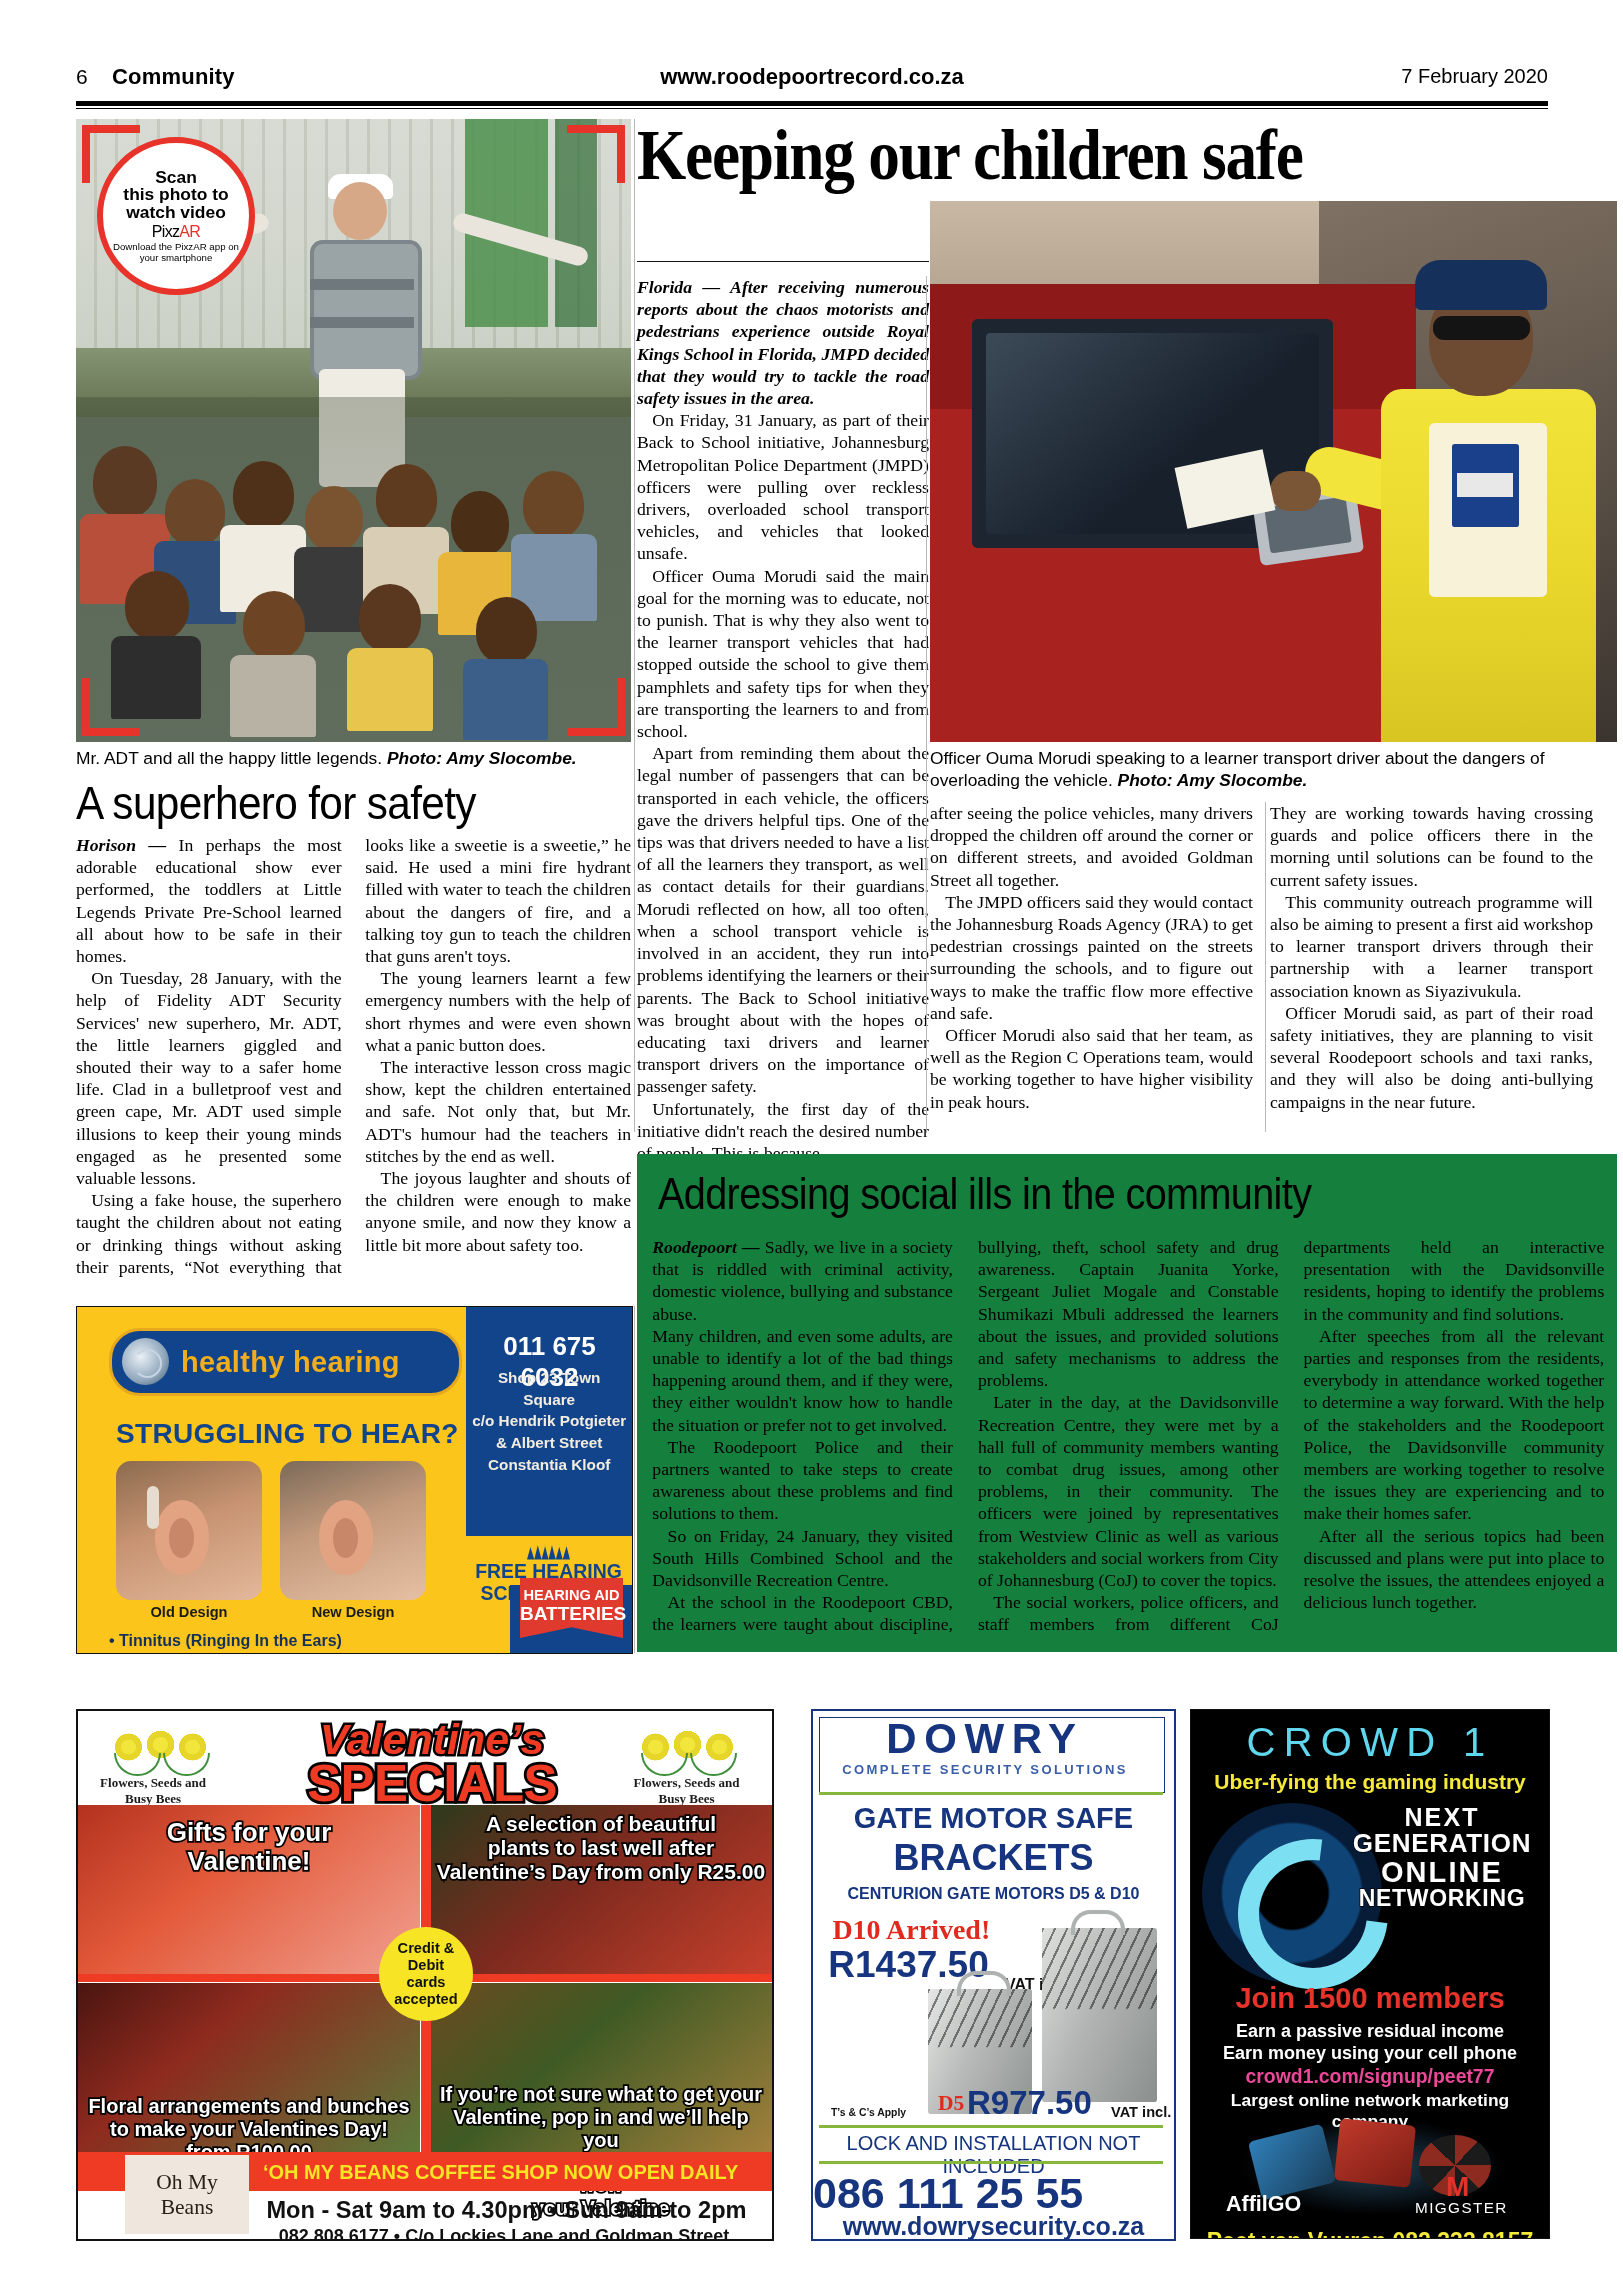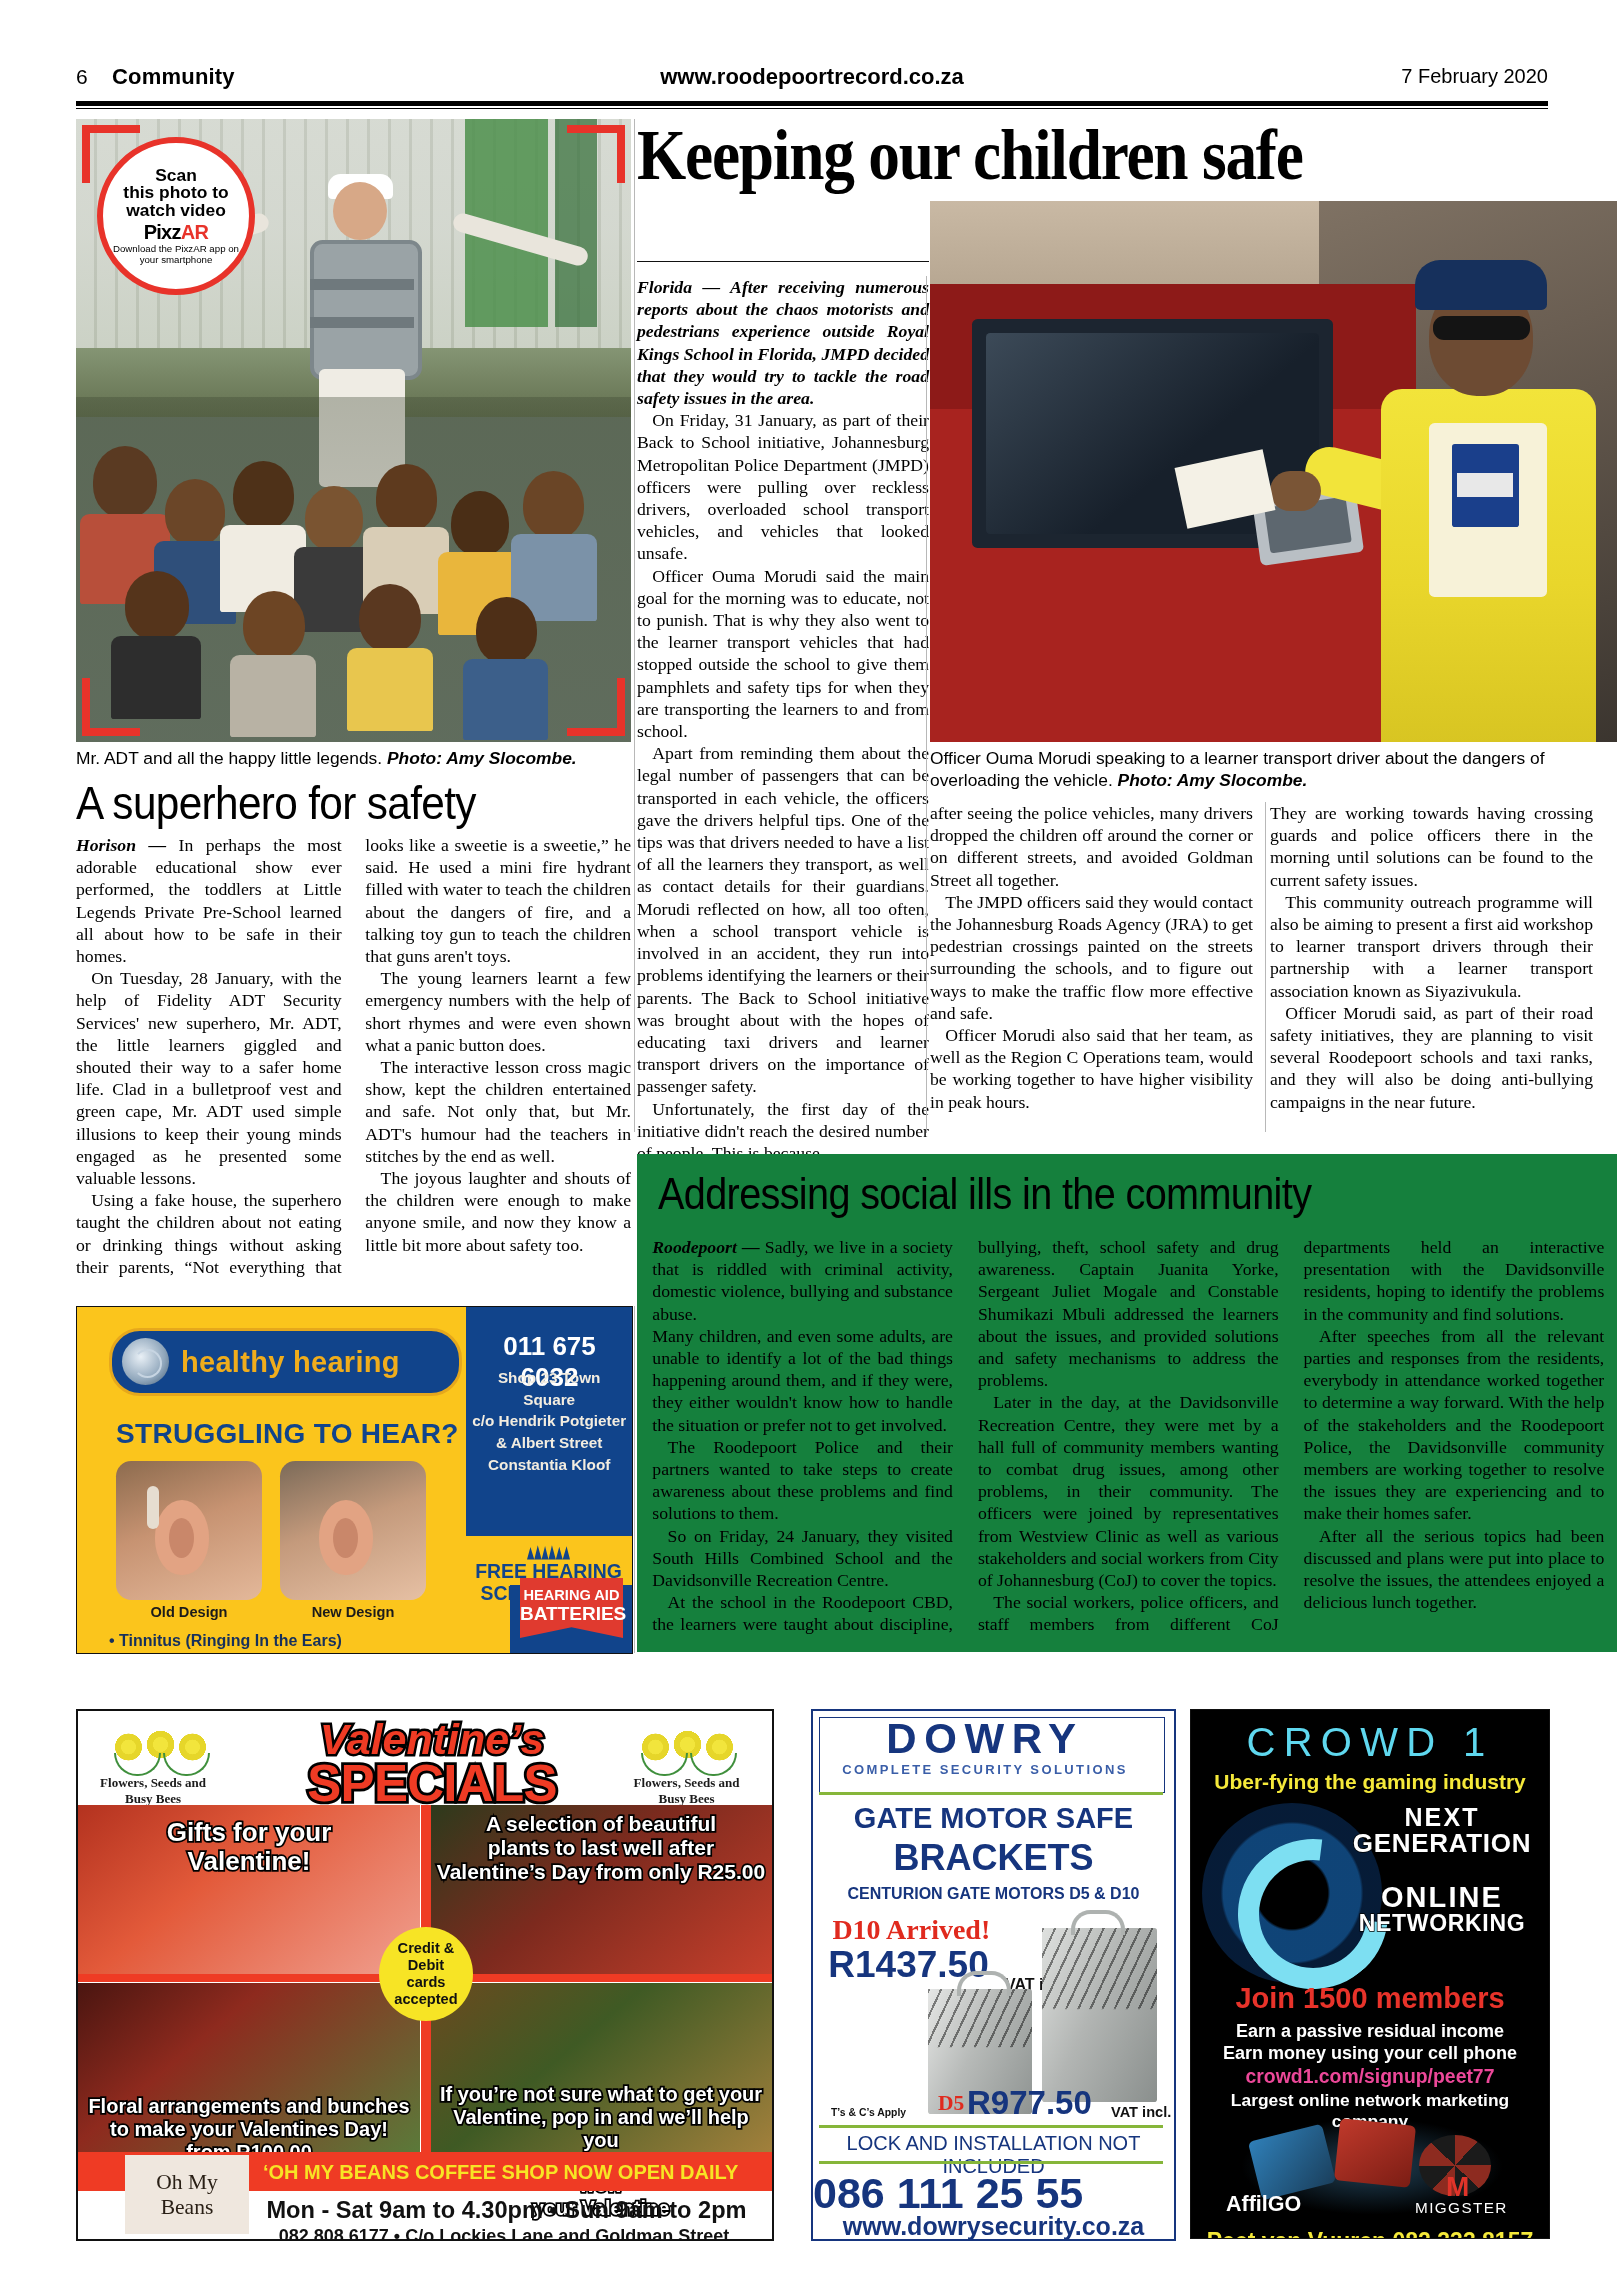--- a/index.html
+++ b/index.html
@@ -40,21 +40,21 @@
   .corner{position:absolute;border-color:#e8332a;border-style:solid;}
   .c-tl{left:5.6px;top:5.6px;width:50px;height:50px;border-width:8.3px 0 0 8.3px;}
   .c-tr{right:5.6px;top:5.6px;width:50px;height:50px;border-width:8.3px 8.3px 0 0;}
   .c-bl{left:5.6px;bottom:5.6px;width:50px;height:50px;border-width:0 0 8.3px 8.3px;}
   .c-br{right:5.6px;bottom:5.6px;width:50px;height:50px;border-width:0 8.3px 8.3px 0;}
   .pixz{position:absolute;left:97px;top:137px;width:146px;height:146px;border-radius:50%;
     background:#fff;border:6.2px solid #e8332a;display:flex;flex-direction:column;
     align-items:center;justify-content:center;line-height:1.02;
     font-family:"Liberation Sans",sans-serif;text-align:center;}
   .pixz .l1{font-size:17.4px;font-weight:700;}
-  .pixz .logo{margin:2.1px 0 1.4px;font-size:20px;font-weight:700;letter-spacing:-0.7px;}
+  .pixz .logo{margin:2.1px 0 1.4px;font-size:16px;font-weight:400;letter-spacing:-0.7px;}
   .pixz .logo .ar{color:#e8332a;}
   .pixz .l3{font-size:9.7px;font-weight:400;line-height:1.12;}
   .pa-arrow{position:absolute;left:104px;top:125px;width:49px;height:42px;}
 
   
   .capA{position:absolute;left:76px;top:748px;width:555px;
     font-family:"Liberation Sans",sans-serif;font-size:17.4px;line-height:1.26;}
   .capB{position:absolute;left:930px;top:748px;width:687px;
     font-family:"Liberation Sans",sans-serif;font-size:17.4px;line-height:1.26;}
   .credit{font-weight:700;font-style:italic;}
@@ -278,21 +278,21 @@
   .cw-orb{position:absolute;left:11px;top:93px;width:180px;height:180px;}
   .cw-orb .ring{position:absolute;inset:0;border-radius:50%;
     background:radial-gradient(circle at 50% 50%,rgba(0,0,0,1) 0 28%,rgba(18,80,140,.85) 30% 54%,rgba(10,46,92,.6) 56% 78%,rgba(0,0,0,0) 80%);}
   .cw-orb .c{position:absolute;left:36px;top:36px;width:108px;height:108px;border-radius:50%;
     border:21px solid #7ddff2;border-right-color:transparent;transform:rotate(-38deg);}
   .cw-big{position:absolute;left:147px;top:94px;width:208px;text-align:center;
     font-family:"Liberation Sans",sans-serif;font-weight:700;color:#fff;line-height:1.04;
     -webkit-text-stroke:1.4px #000;paint-order:stroke fill;}
   .cw-big .a{font-size:25px;letter-spacing:2.1px;}
   .cw-big .b{font-size:26px;letter-spacing:0.7px;}
-  .cw-big .c2{font-size:29px;letter-spacing:2.1px;margin-top:25px;}
+  .cw-big .c2{font-size:29px;letter-spacing:2.1px;}
   .cw-big .d{font-size:23px;letter-spacing:0.7px;}
   .cw-join{position:absolute;left:0;top:272px;width:358px;text-align:center;
     font-family:"Liberation Sans",sans-serif;font-size:29px;font-weight:700;color:#e8332a;}
   .cw-l1{position:absolute;left:0;top:311px;width:358px;text-align:center;
     font-family:"Liberation Sans",sans-serif;font-size:18px;font-weight:700;color:#fff;}
   .cw-l2{position:absolute;left:0;top:333px;width:358px;text-align:center;
     font-family:"Liberation Sans",sans-serif;font-size:18px;font-weight:700;color:#fff;}
   .cw-l3{position:absolute;left:0;top:355px;width:358px;text-align:center;
     font-family:"Liberation Sans",sans-serif;font-size:19.4px;font-weight:700;color:#ec4899;}
   .cw-l4{position:absolute;left:0;top:380px;width:358px;text-align:center;

